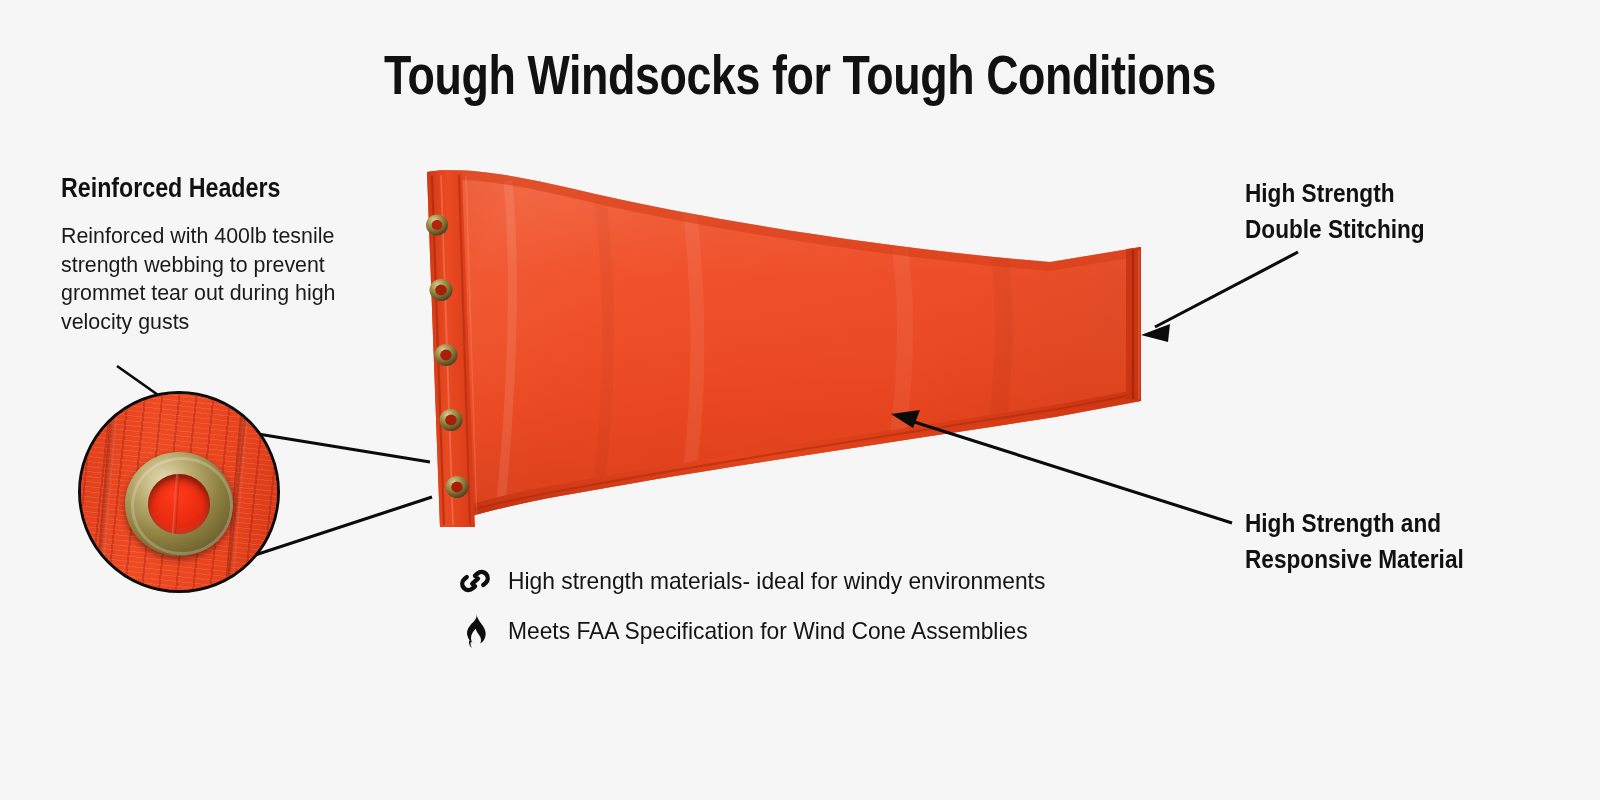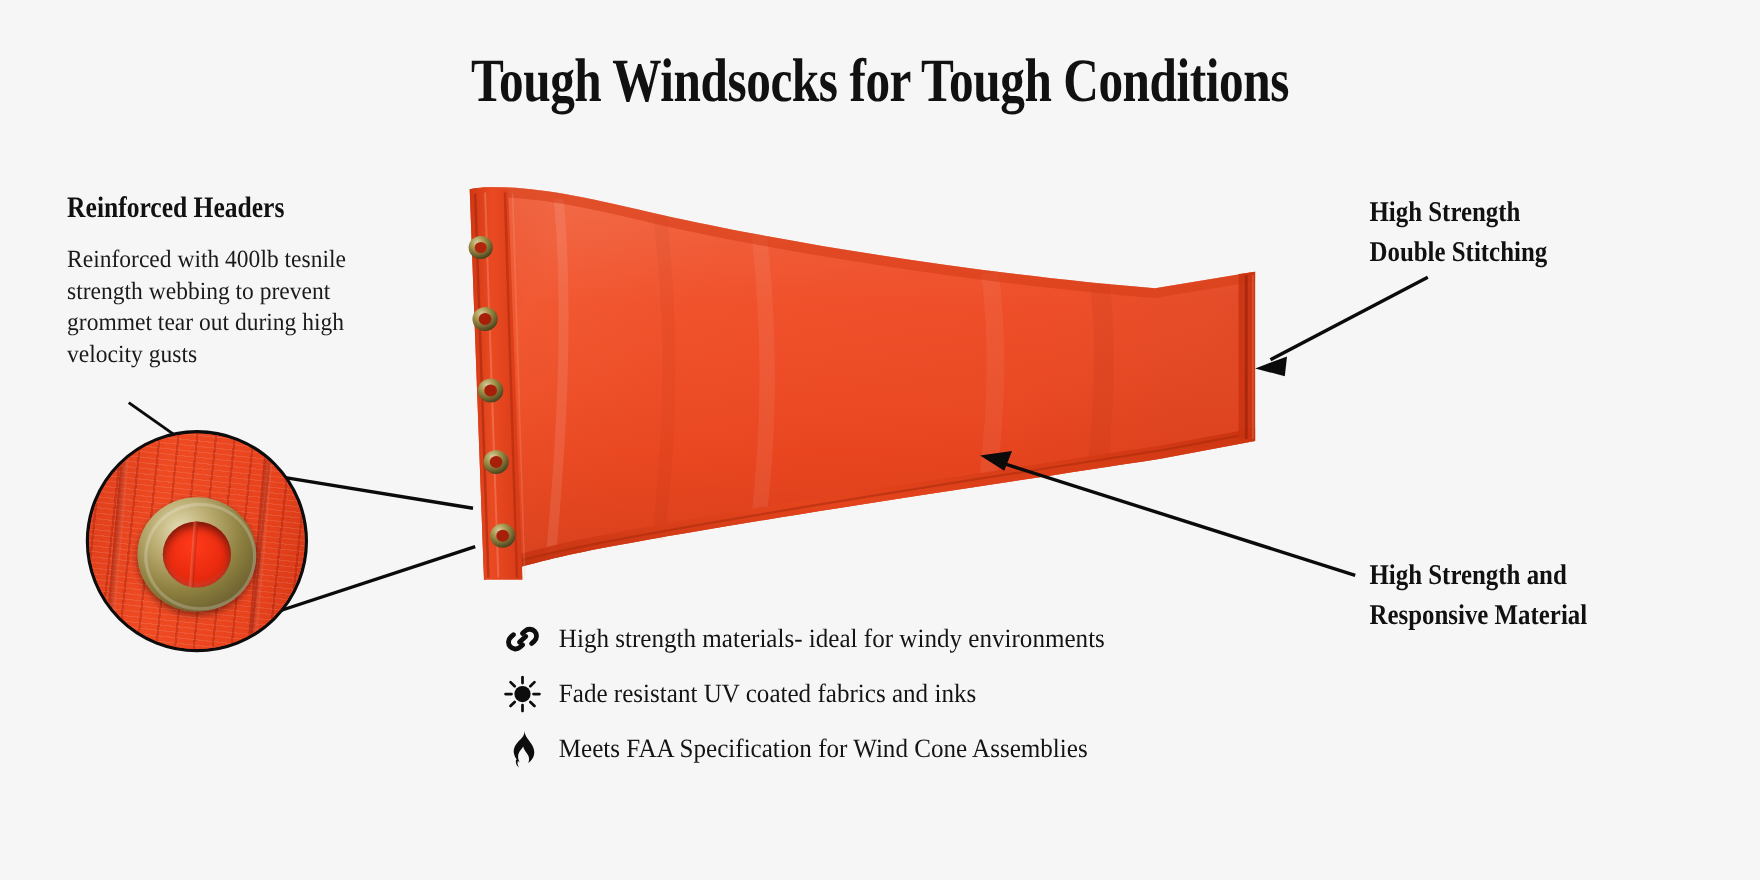--- a/index.html
+++ b/index.html
@@ -3,21 +3,21 @@
 <meta charset="utf-8">
 <style>
   html,body{margin:0;padding:0;}
   body{
     width:1600px;height:800px;
     background:#f5f6f5;
     font-family:"Liberation Sans", sans-serif;
     overflow:hidden;
     position:relative;
   }
-  .stage{position:absolute;inset:0;width:1560px;height:800px;font-family:Liberation Serif, serif;}
+  .stage{position:absolute;inset:0;width:1560px;height:800px;}
 
   
   .title{
     position:absolute;left:0;top:42px;width:1600px;
     text-align:center;
     font-size:56px;
     font-weight:bold;
     color:#111111;
     letter-spacing:-0.5px;
     transform:scaleX(0.80);
@@ -266,38 +266,20 @@
           <g transform="rotate(-42 17 17)" fill="none" stroke="#0d0d0d" stroke-width="4.4" stroke-linecap="round">
             <path d="M13.5,8.5 h-3.2 a6.2,6.2 0 0 0 0,12.4 h3.2"></path>
             <path d="M20.5,13.1 h3.2 a6.2,6.2 0 0 1 0,12.4 h-3.2"></path>
             <path d="M13.2,17.2 h7.6"></path>
           </g>
         </svg>
       </span>
       <span class="txt">High strength materials- ideal for windy environments</span>
     </div>
 
-    <div class="feat">
-      <span class="ico">
-        <svg width="34" height="34" viewBox="0 0 34 34">
-          <circle cx="17" cy="17" r="7.4" fill="#0d0d0d"></circle>
-          <g stroke="#0d0d0d" stroke-width="2.5" stroke-linecap="round">
-            <line x1="17" y1="1.6" x2="17" y2="7"></line>
-            <line x1="17" y1="27" x2="17" y2="32.4"></line>
-            <line x1="1.6" y1="17" x2="7" y2="17"></line>
-            <line x1="27" y1="17" x2="32.4" y2="17"></line>
-            <line x1="6.1" y1="6.1" x2="9.9" y2="9.9"></line>
-            <line x1="24.1" y1="24.1" x2="27.9" y2="27.9"></line>
-            <line x1="27.9" y1="6.1" x2="24.1" y2="9.9"></line>
-            <line x1="9.9" y1="24.1" x2="6.1" y2="27.9"></line>
-          </g>
-        </svg>
-      </span>
-      <span class="txt">Fade resistant UV coated fabrics and inks</span>
-    </div>
 
 
     <div class="feat">
       <span class="ico">
         <svg width="28" height="36" viewBox="0 0 28 36">
           <path d="M15.6,0.8 C16.4,6.4 12.2,8.6 9.3,12.2 C6.1,16.2 5.6,19.2 6.4,22.6
                    C7.1,25.6 9,28.2 11.4,30.1 C9.7,26.6 9.4,23.4 11.2,20.4
                    C12.2,18.7 13.6,17.4 14.6,15.6 C15.4,18.4 16.8,20.2 18.4,22.4
                    C20.1,24.8 20.6,27.6 19.2,30.6 C22.4,28.6 24.6,25.2 24.7,21.2
                    C24.8,16.4 21.8,12.8 19.2,9.2 C17.4,6.7 15.9,4.2 15.6,0.8 Z" fill="#0d0d0d"></path>

